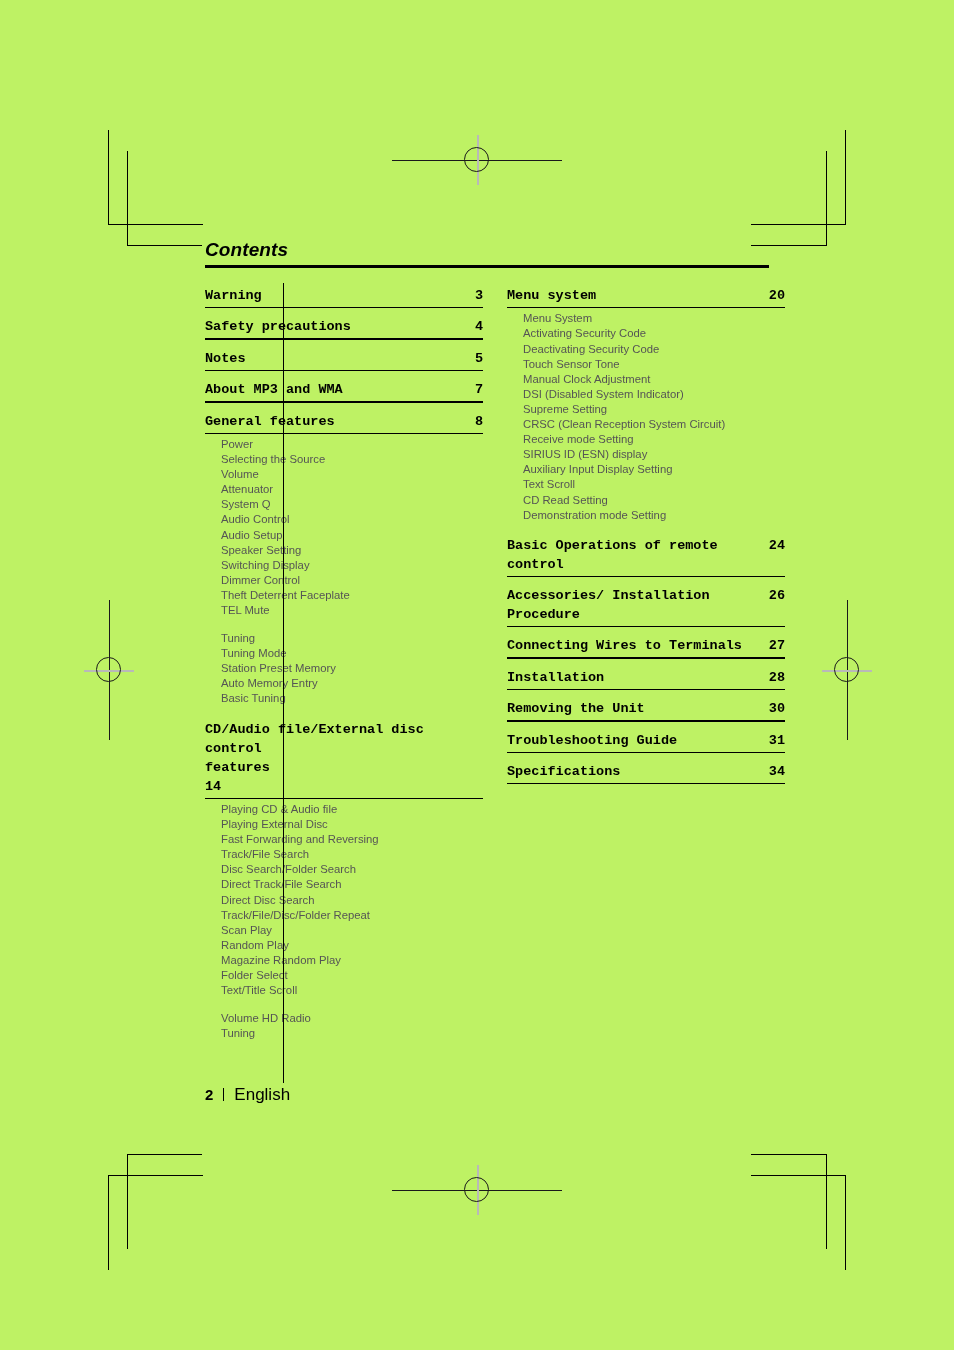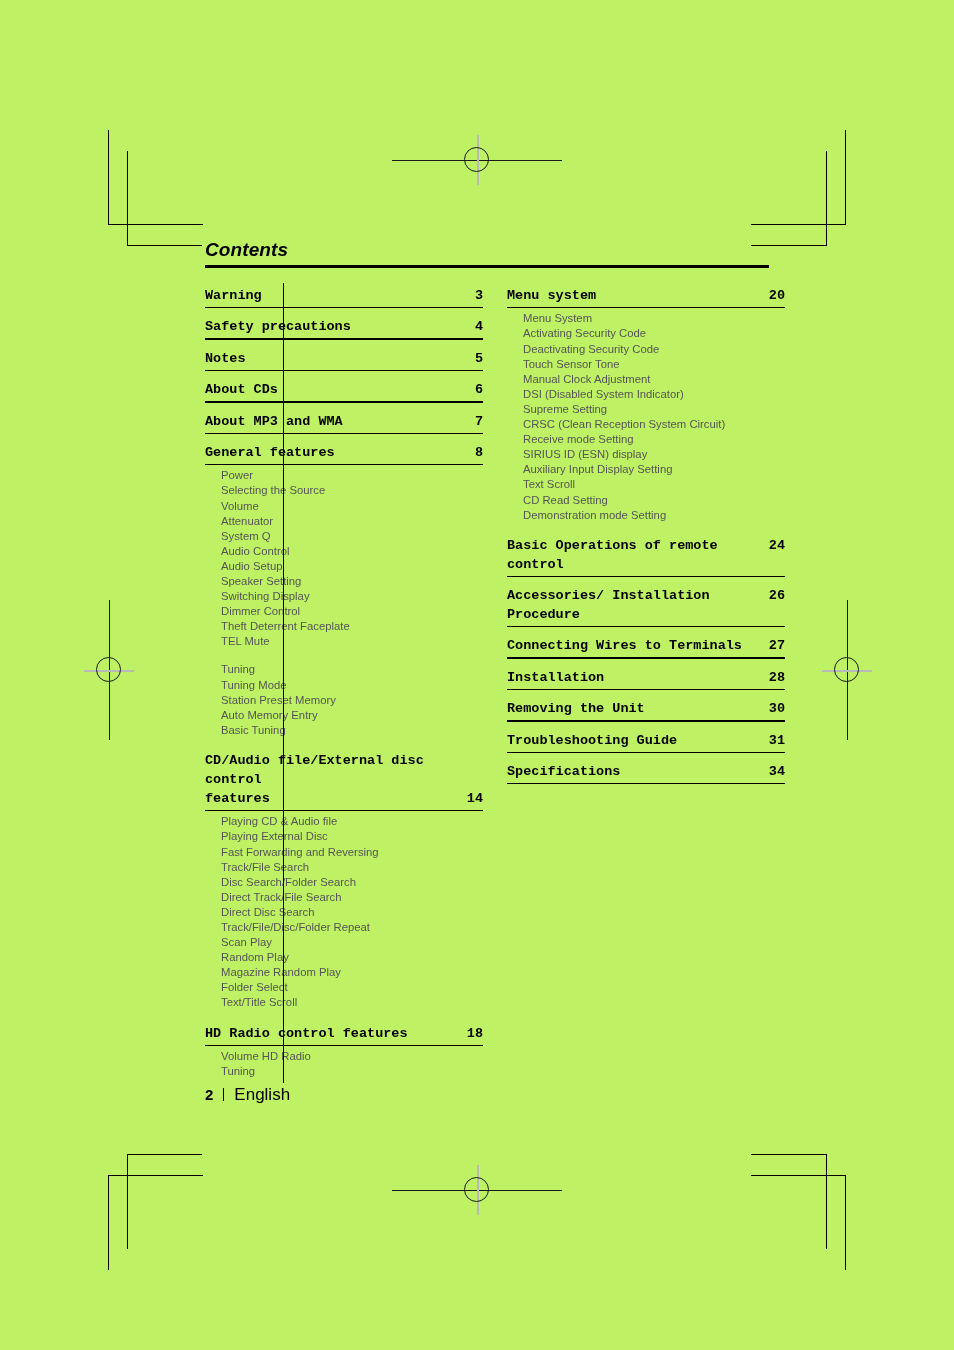--- a/index.html
+++ b/index.html
@@ -93,20 +93,21 @@
     background: #000;
   }
 
   
   .entry.wrap .entry-row { display: block; }
   .entry.wrap .wrap-line1 { display: block; }
   .entry.wrap .wrap-line2 {
     display: flex;
     justify-content: space-between;
     align-items: baseline;
+    flex-direction: column;
   }
 
   
   .subs {
     list-style: none;
     margin: 3px 0 0 0;
     padding: 0 0 0 16px;
   }
   .subs li {
     font-size: 11.3px;
@@ -227,29 +228,20 @@
                 <span class="pg">4</span>
               </div>
               <div class="entry-rule"></div>
             </div>
           </div>
           <div class="group">
             <div class="entry">
               <div class="entry-row">
                 <span class="lbl">Notes</span>
                 <span class="pg">5</span>
-              </div>
-              <div class="entry-rule"></div>
-            </div>
-          </div>
-          <div class="group">
-            <div class="entry">
-              <div class="entry-row">
-                <span class="lbl">About CDs</span>
-                <span class="pg">6</span>
               </div>
               <div class="entry-rule"></div>
             </div>
           </div>
           <div class="group">
             <div class="entry">
               <div class="entry-row">
                 <span class="lbl">About MP3 and WMA</span>
                 <span class="pg">7</span>
               </div>
@@ -309,27 +301,20 @@
               <li>Direct Disc Search</li>
               <li>Track/File/Disc/Folder Repeat</li>
               <li>Scan Play</li>
               <li>Random Play</li>
               <li>Magazine Random Play</li>
               <li>Folder Select</li>
               <li>Text/Title Scroll</li>
             </ul>
           </div>
           <div class="group after-subs">
-            <div class="entry">
-              <div class="entry-row">
-                <span class="lbl">HD Radio control features</span>
-                <span class="pg">18</span>
-              </div>
-              <div class="entry-rule"></div>
-            </div>
             <ul class="subs">
               <li>Volume HD Radio</li>
               <li>Tuning</li>
             </ul>
           </div>
         </div>
       <div class="col-gap"></div>
       <div class="col-right" id="col-right">
           <div class="group" style="margin-top: 0px;">
             <div class="entry">

